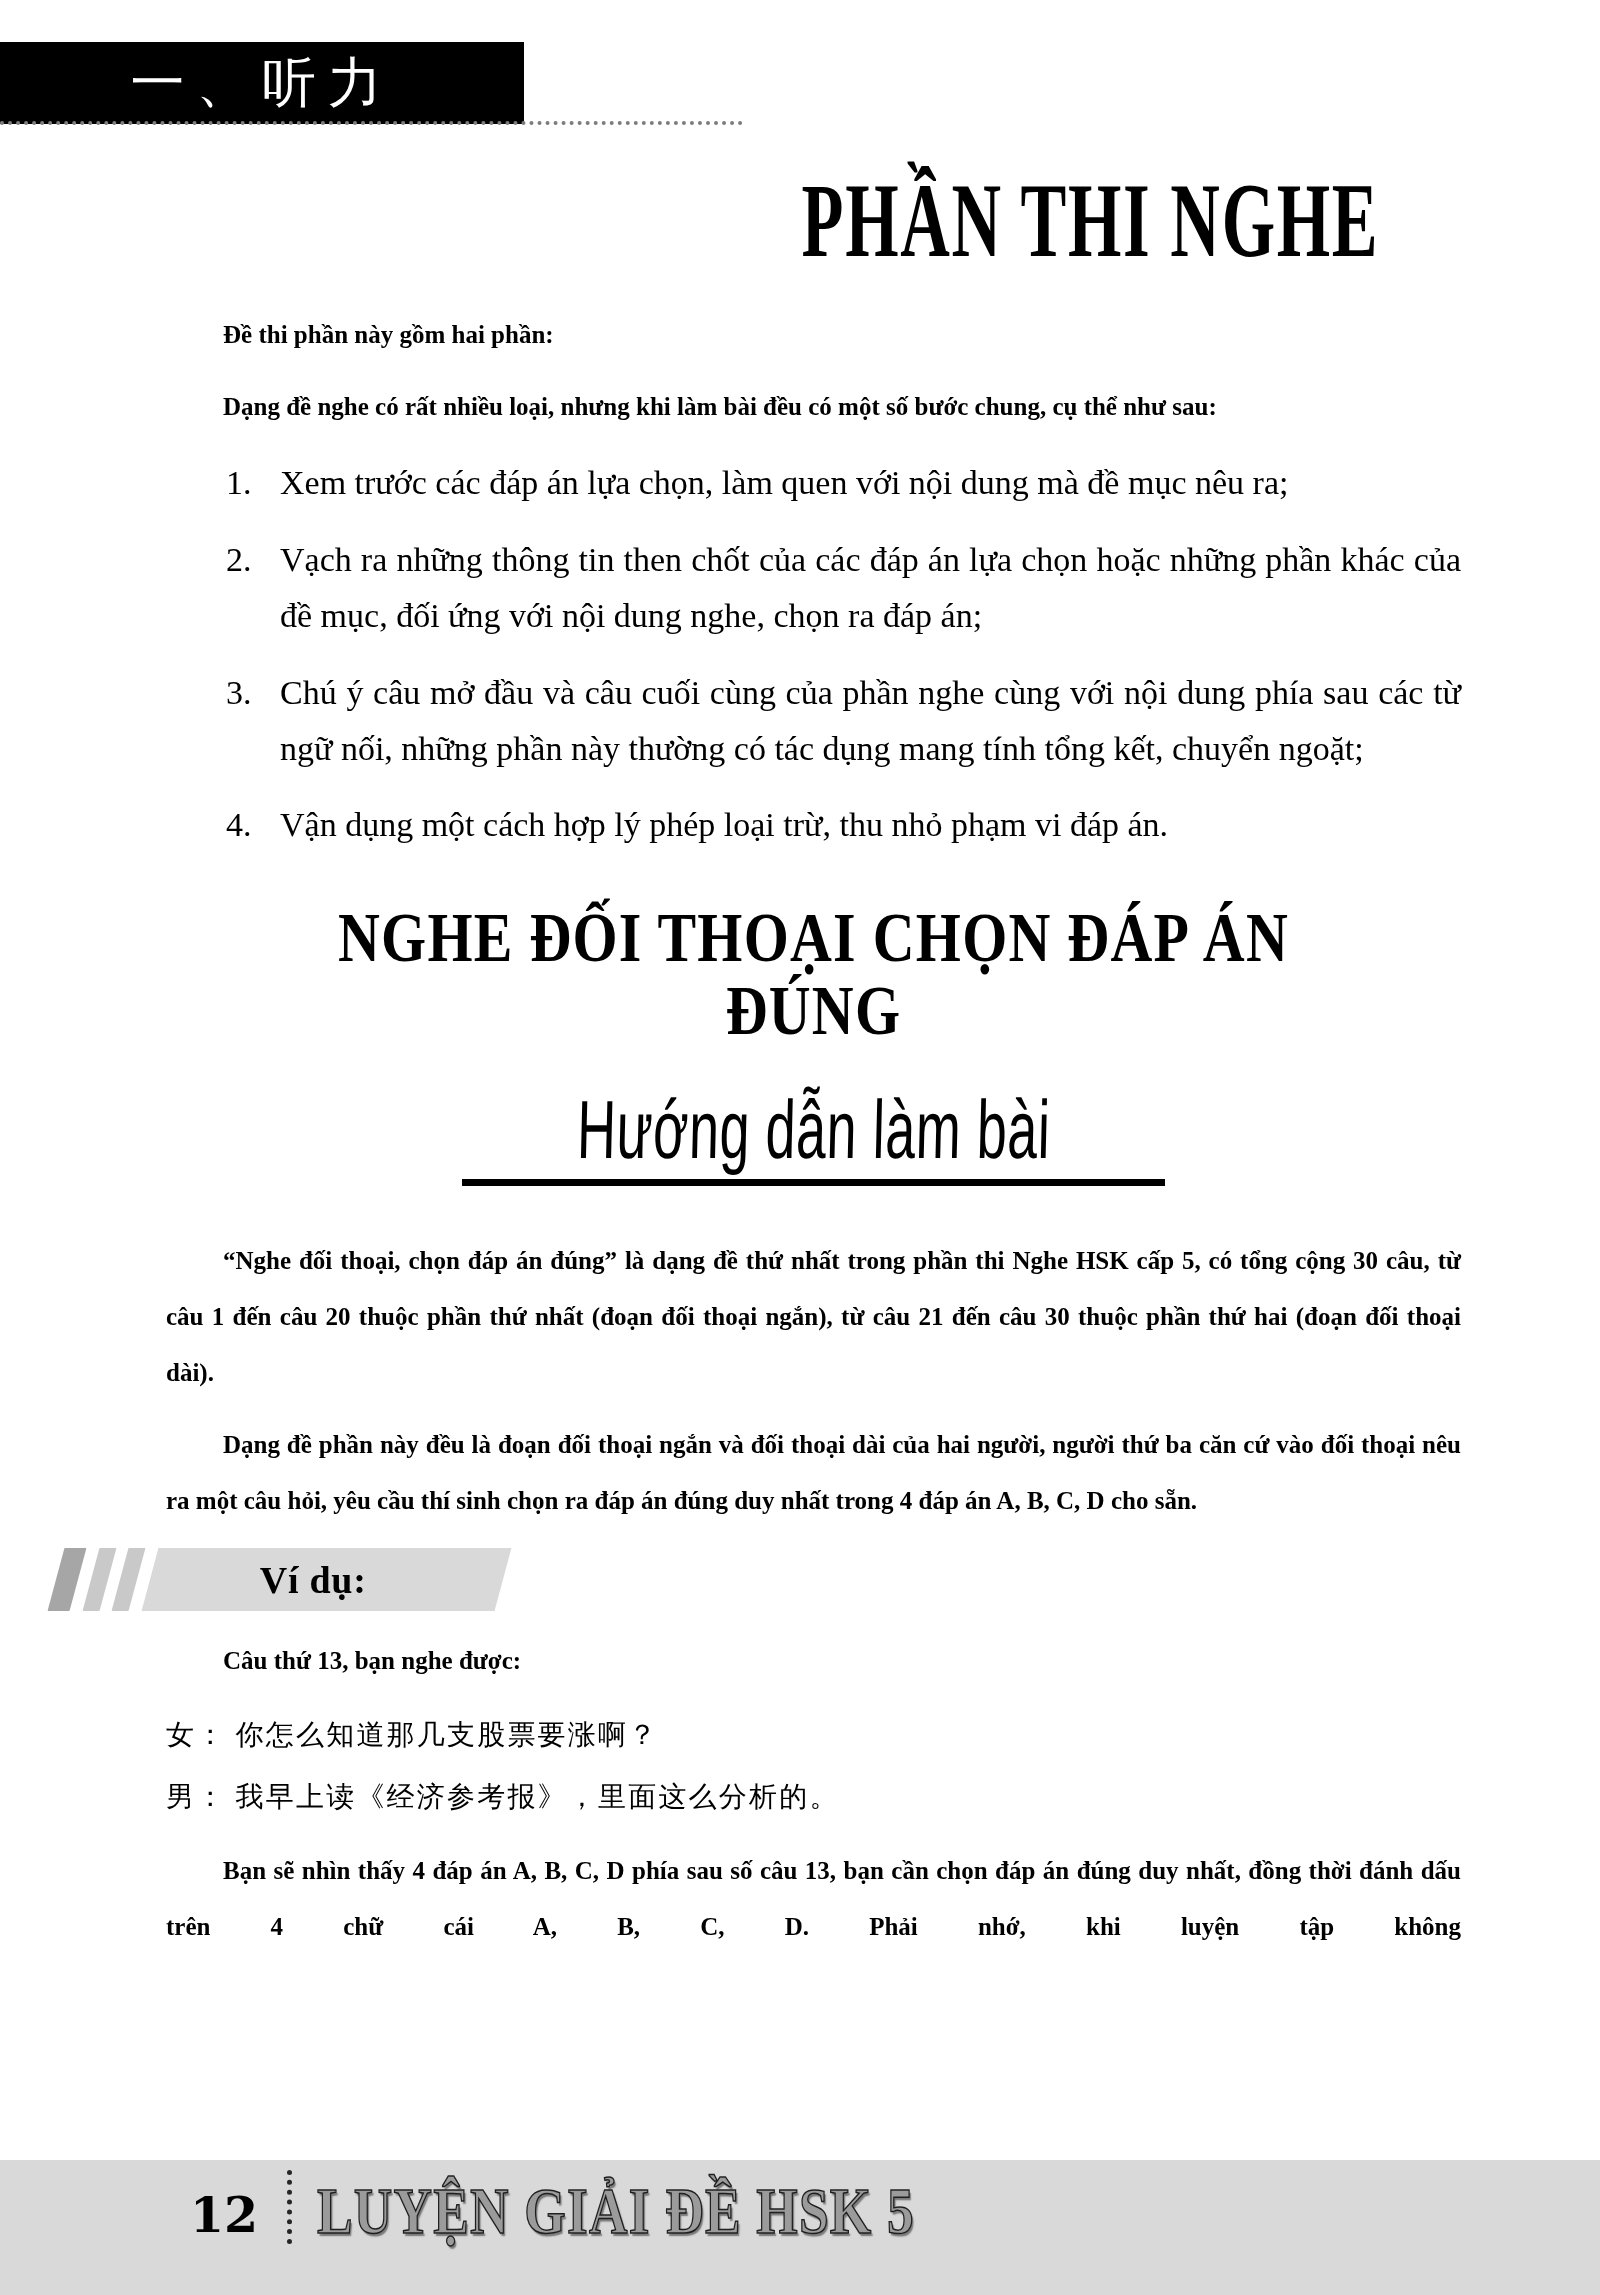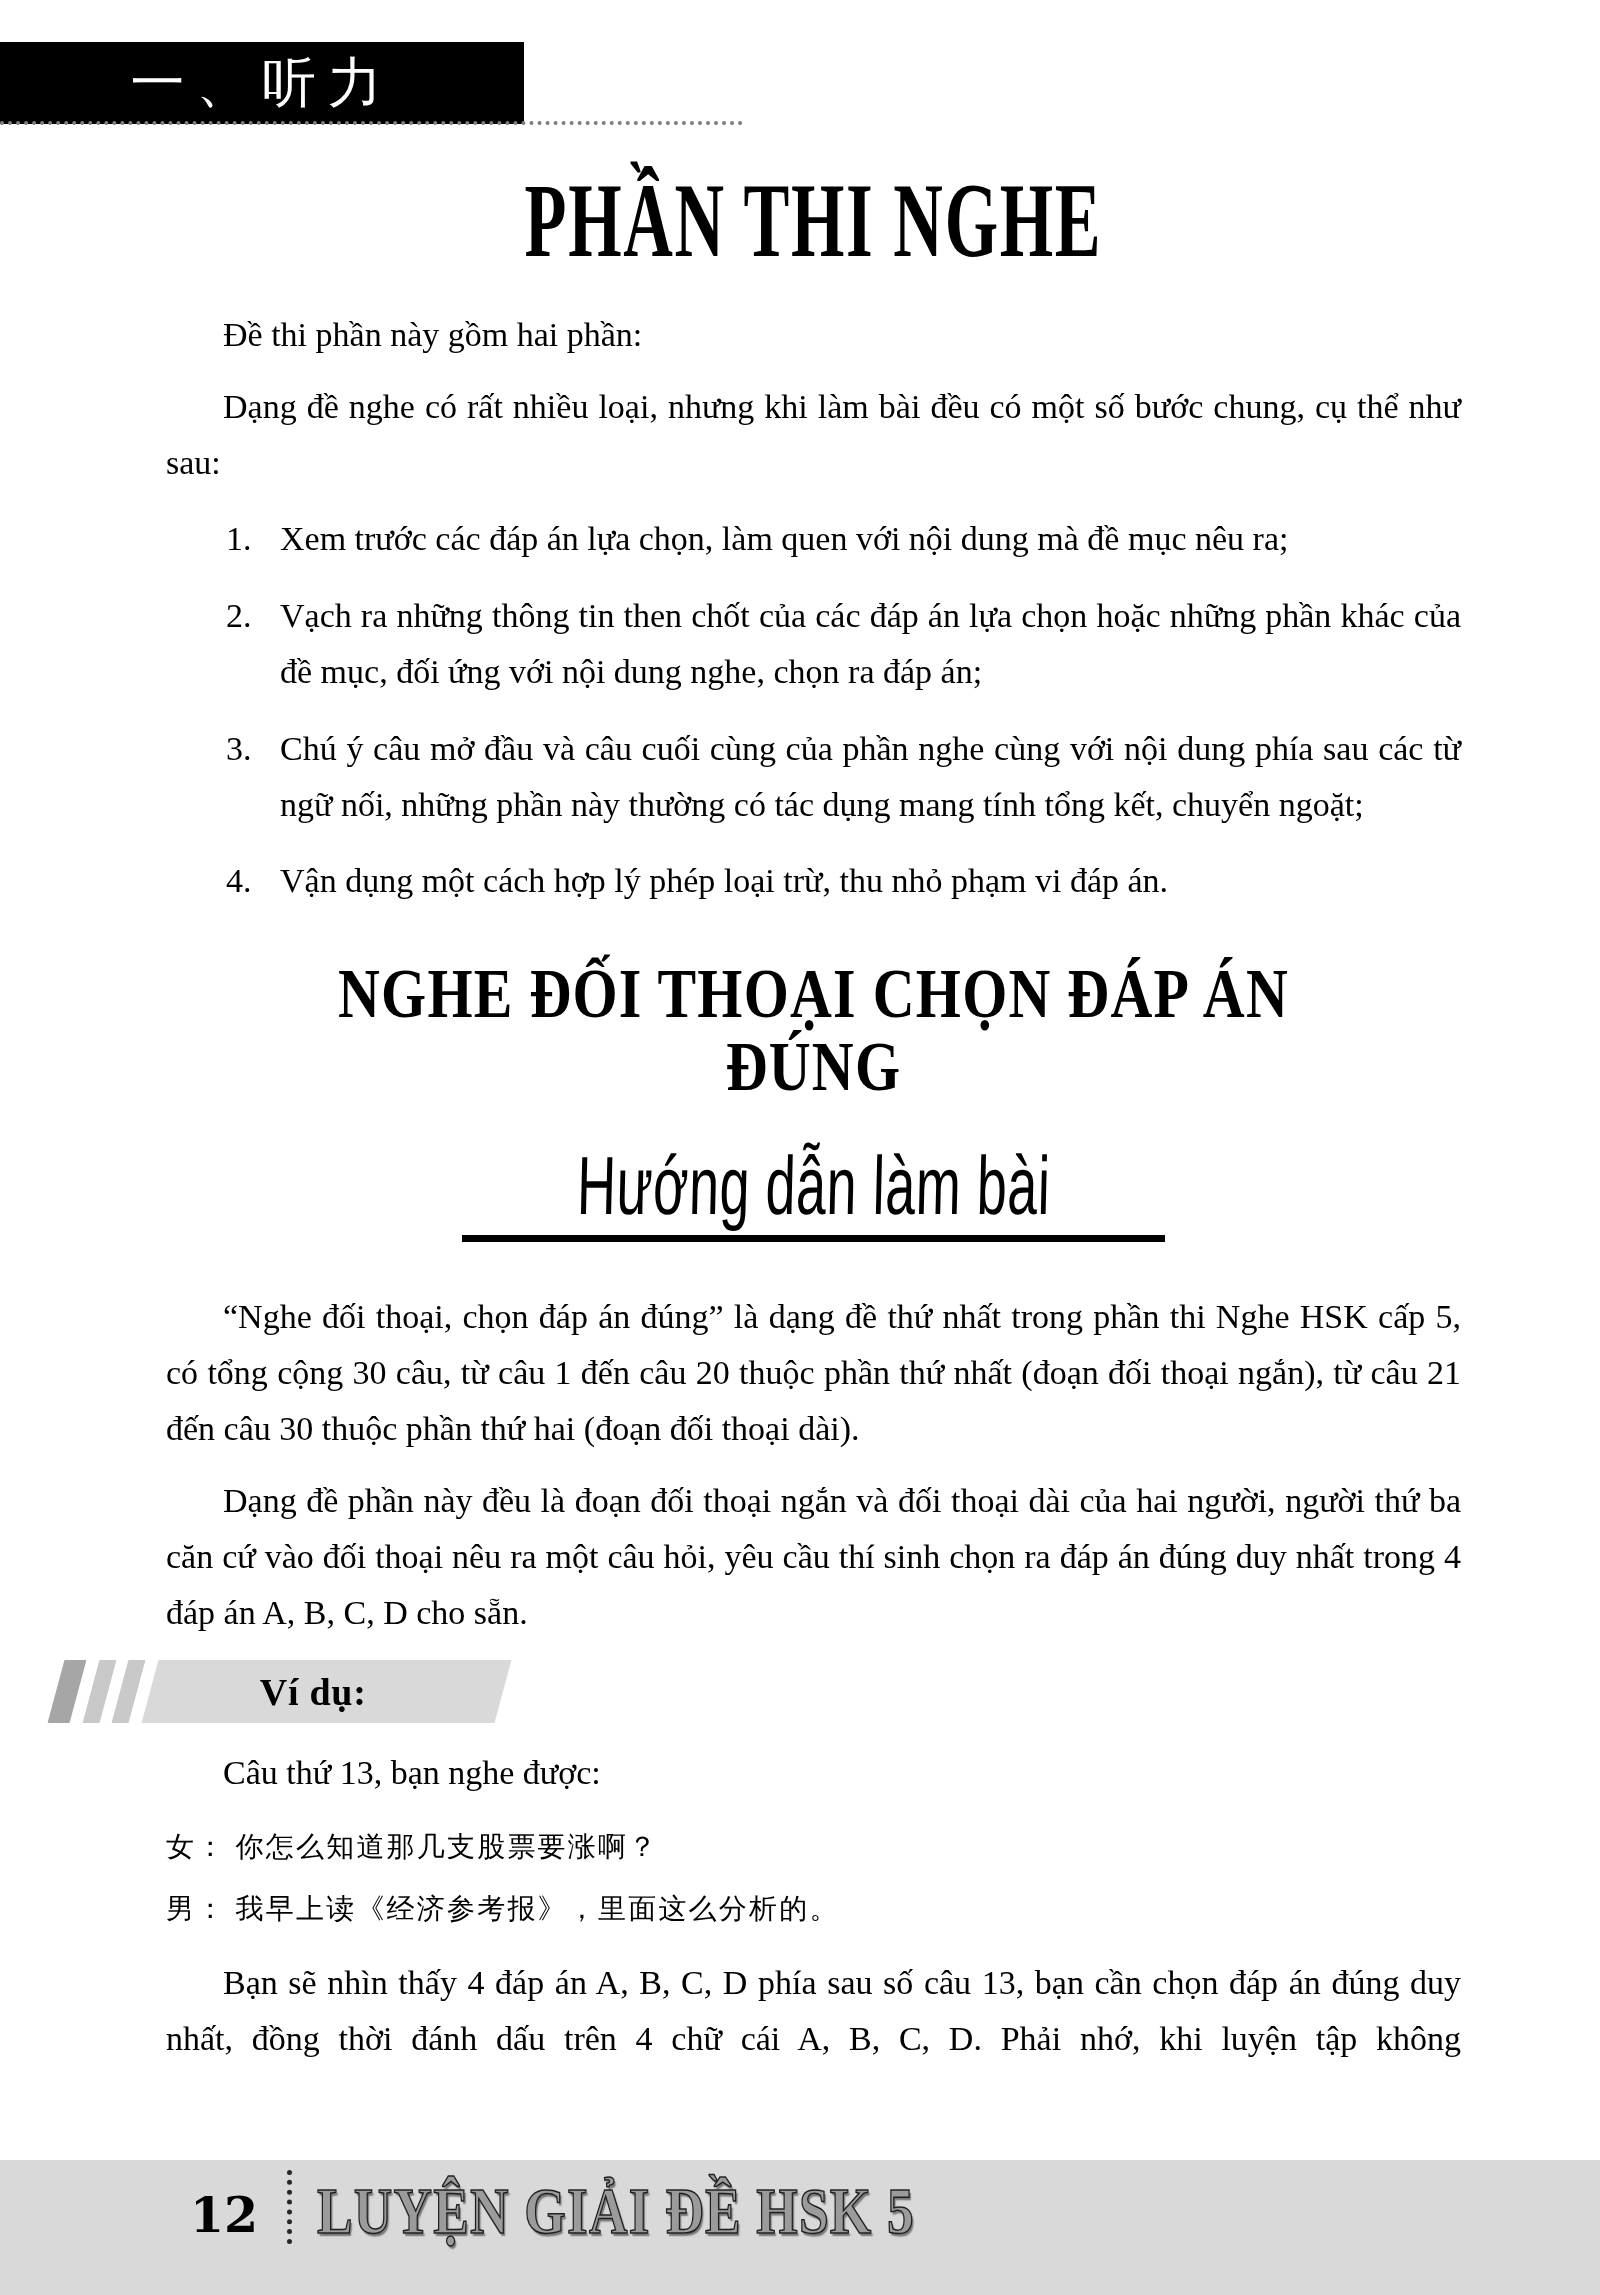--- a/index.html
+++ b/index.html
@@ -25,28 +25,28 @@
   }
   .dotted-rule{
     position:absolute;top:121px;left:0;
     width:743px;height:0;
     border-bottom:4.4px dotted #7d7d7d;
   }
   
   .content{
     position:absolute;top:151px;left:166px;width:1295px;
   }
-  .page-title{margin:22px 0 0;text-align:center;text-decoration:underline;}
+  .page-title{margin:22px 0 0;text-align:right;text-decoration:underline;}
   .page-title-inner{
     display:inline-block;font-weight:bold;font-size:88px;line-height:1.1;
     transform:scale(0.78,1.2);letter-spacing:2.2px;
   }
   p.body{
-    font-size:34px;line-height:56px;margin:16px 0 0;
-    text-align:justify;text-indent:57px;
+    font-size:25px;line-height:56px;margin:16px 0 0;
+    text-align:justify;text-indent:57px;font-weight:bold;
   }
   p.first{margin-top:37px;}
   .force-last{text-align-last:justify;}
   
   .steps{margin-top:19px;}
   .step{display:flex;margin:20.6px 0 20.6px 60px;font-size:34px;line-height:56px;}
   .step-num{flex:none;width:54px;}
   .step-text{flex:1;text-align:justify;}
   
   .h-dangde{margin:68px 0 0;text-align:center;font-family:"Liberation Sans", sans-serif;}

